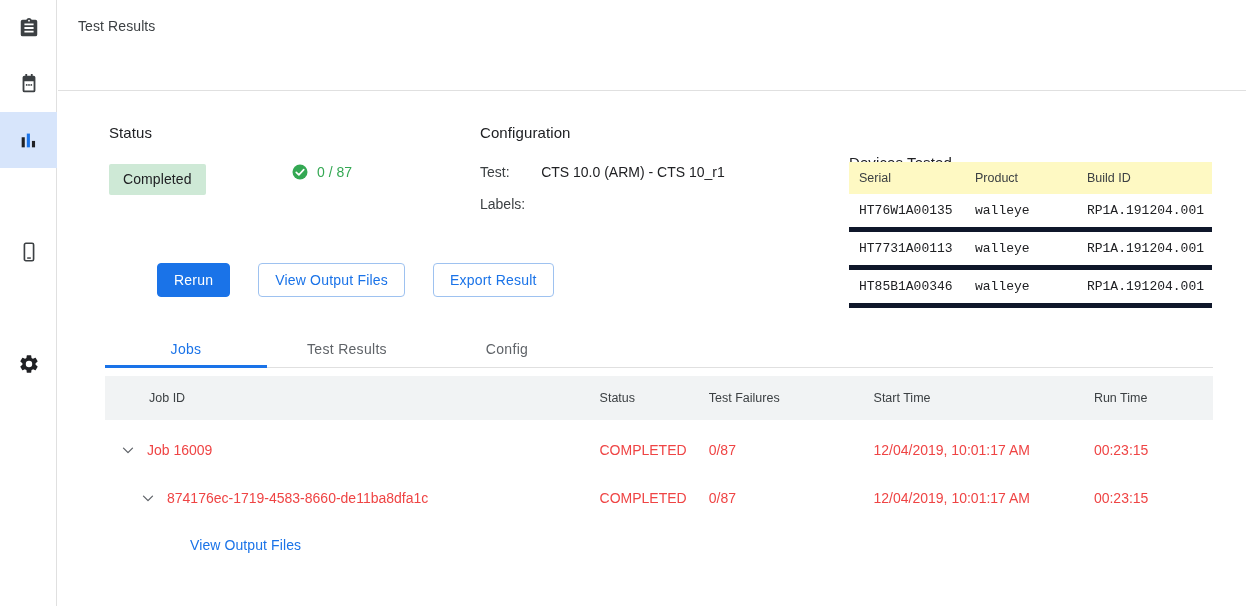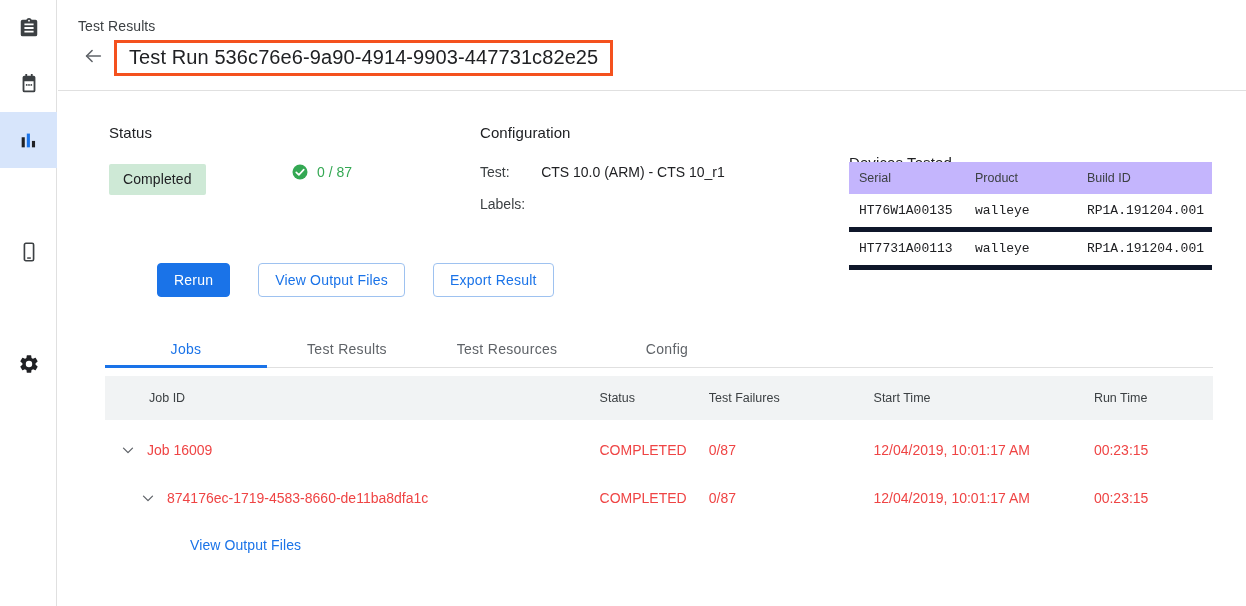--- a/index.html
+++ b/index.html
@@ -102,21 +102,21 @@
   .config-key { color: #3c4043; white-space: nowrap; }
   .config-val { color: #202124; white-space: nowrap; }
 
   
   .dev-table {
     position: absolute; left: 849px; top: 162px;
     width: 363px; border-collapse: collapse;
     font-size: 13px;
   }
   .dev-table thead th {
-    background: #c4b5fd; color: #3c4043; font-weight: 400;
+    background: #fef9c3; color: #3c4043; font-weight: 400;
     text-align: left; padding: 9px 8px 9px 10px; font-size: 12.5px;
   }
   .dev-table tbody td {
     border-bottom: 5px solid #0f172a;
     padding: 9px 8px 9px 10px;
     color: #202124; font-size: 13px; white-space: nowrap; font-family: Liberation Mono, monospace;
   }
   .dev-c1 { width: 120px; }
   .dev-c2 { width: 148px; }
 
@@ -229,33 +229,20 @@
       <span class="nav-icon">
         <svg viewBox="0 0 24 24" width="22" height="22" fill="#202124">
           <path d="M19.14 12.94a7.07 7.07 0 0 0 0-1.88l2.03-1.58a.5.5 0 0 0 .12-.63l-1.92-3.32a.5.5 0 0 0-.6-.22l-2.39.96a7.3 7.3 0 0 0-1.62-.94l-.36-2.54a.5.5 0 0 0-.5-.42h-3.84a.5.5 0 0 0-.5.42l-.36 2.54c-.58.24-1.12.56-1.62.94l-2.39-.96a.5.5 0 0 0-.6.22L2.67 8.85a.5.5 0 0 0 .12.63l2.03 1.58a7.07 7.07 0 0 0 0 1.88l-2.03 1.58a.5.5 0 0 0-.12.63l1.92 3.32c.13.22.39.3.6.22l2.39-.96c.5.38 1.04.7 1.62.94l.36 2.54c.04.24.25.42.5.42h3.84c.25 0 .46-.18.5-.42l.36-2.54c.58-.24 1.12-.56 1.62-.94l2.39.96c.22.08.47 0 .6-.22l1.92-3.32a.5.5 0 0 0-.12-.63l-2.03-1.58zM12 15.5A3.5 3.5 0 1 1 12 8.5a3.5 3.5 0 0 1 0 7z"></path>
         </svg>
       </span>
     </div>
   </nav>
 
   <div class="breadcrumb">Test Results</div>
 
-  <div class="title-row">
-    <div class="back-arrow">
-      <span>
-        <svg viewBox="0 0 24 24" width="22" height="22" fill="none" stroke="#5f6368" stroke-width="1.7" stroke-linecap="round" stroke-linejoin="round">
-          <line x1="20" y1="12" x2="5" y2="12"></line>
-            <polyline points="11,6 5,12 11,18"></polyline>
-        </svg>
-      </span>
-    </div>
-    <div class="hl-box">
-      <div class="page-title">Test Run 536c76e6-9a90-4914-9903-447731c82e25</div>
-    </div>
-  </div>
 
   <div class="header-divider"></div>
 
   <div class="sec-title col-status">Status</div>
   <div class="status-badge">Completed</div>
   <div class="pass-count">
     <span class="check-ic">
       <svg viewBox="0 0 24 24" width="18" height="18">
         <circle cx="12" cy="12" r="10" fill="#34a853"></circle>
         <polyline points="7,12.4 10.5,15.8 17,8.8" fill="none" stroke="#fff" stroke-width="2.2" stroke-linecap="round" stroke-linejoin="round"></polyline>
@@ -291,27 +278,31 @@
       <tr>
         <td>HT76W1A00135</td>
         <td>walleye</td>
         <td>RP1A.191204.001</td>
       </tr>
       <tr>
         <td>HT7731A00113</td>
         <td>walleye</td>
         <td>RP1A.191204.001</td>
       </tr>
+      <tr>
+        <td>HT85B1A00346</td>
+        <td>walleye</td>
+        <td>RP1A.191204.001</td>
+      </tr>
     </tbody>
   </table>
 
   <div class="tabs">
     <div class="tab active tab-w1">Jobs</div>
     <div class="tab tab-w3">Test Results</div>
-    <div class="tab tab-w4">Test Resources</div>
     <div class="tab tab-w5">Config</div>
   </div>
 
   <div class="jobs-head">
     <div class="jh jc-id">Job ID</div>
     <div class="jh jc-status">Status</div>
     <div class="jh jc-fail">Test Failures</div>
     <div class="jh jc-start">Start Time</div>
     <div class="jh jc-run">Run Time</div>
   </div>

